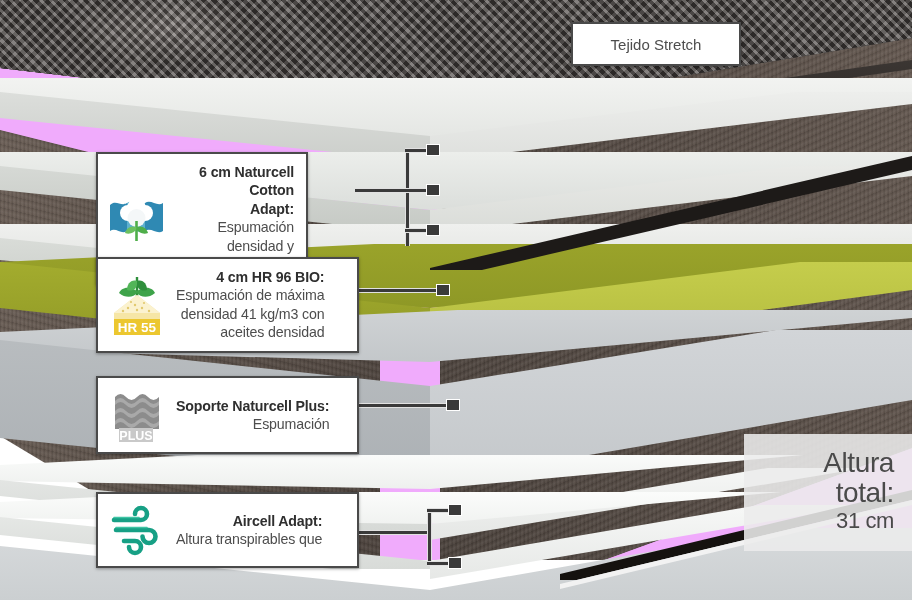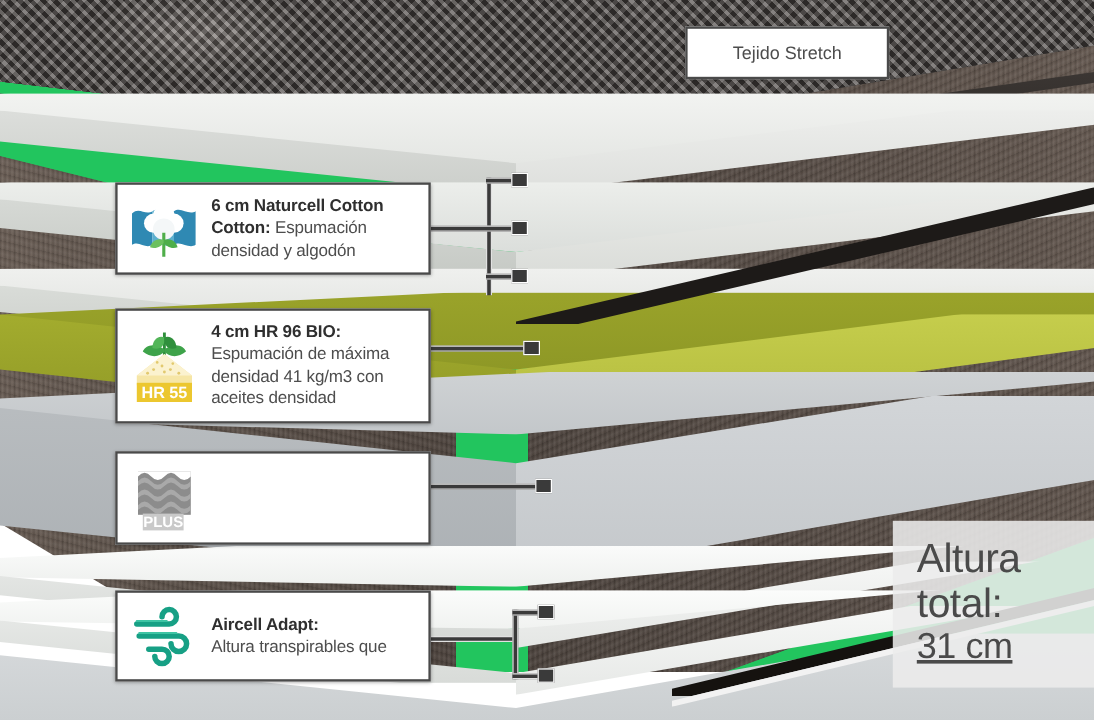--- a/index.html
+++ b/index.html
@@ -5,22 +5,23 @@
   * { box-sizing: border-box; margin: 0; padding: 0; }
   html, body {
     width: 912px; height: 600px;
     font-family: "Liberation Sans", sans-serif;
     background: #ffffff;
     overflow: hidden;
   }
   #stage {
     position: relative;
     width: 912px; height: 600px;
-    background: #22c55e;
+    background: #f0abfc;
     overflow: hidden;
+    text-align: right;
   }
 
   
   .art { position: absolute; inset: 0; }
 
   .shape { position: absolute; }
 
   
   .base-left {
     left: -40px; top: 120px; width: 420px; height: 430px;
@@ -113,22 +114,22 @@
     box-shadow: 0 1px 3px rgba(0,0,0,0.35);
   }
 
   
   .total-panel {
     position: absolute;
     background: rgba(236,236,236,0.88);
     padding: 14px 18px 16px 20px;
     color: #4a4a4a;
   }
-  .total-panel .l1 { font-size: 34px; line-height: 1.08; letter-spacing: -0.4px; }
-  .total-panel .l2 { font-size: 30px; line-height: 1.20; letter-spacing: -0.4px; text-decoration: underline; }
+  .total-panel .l1 { font-size: 28px; line-height: 1.08; letter-spacing: -0.4px; }
+  .total-panel .l2 { font-size: 22px; line-height: 1.20; letter-spacing: -0.4px; }
 
   
   .ico-svg { width: 100%; height: 100%; display: block; }
 </style>
 </head>
 <body>
 
 <div id="stage">
 
   <div class="art">
@@ -209,38 +210,38 @@
 
     <div class="conn">
       <div class="vline" style="left:480px;top:560px;height:0px;"></div>
     </div>
   </div>
 
   <div class="plain-callout" style="left:571px;top:22px;width:170px;height:44px;">
     <span>Tejido Stretch</span>
   </div>
 
-  <div class="callout" style="left:96px;top:152px;width:263px;">
+  <div class="callout" style="left:96px;top:152px;width:212px;">
     <div class="icon">
       <svg class="ico-svg" viewBox="0 0 58 54">
         <path d="M2 14 C8 8 13 16 19 12 L19 40 C13 44 8 36 2 40 Z" fill="#2f89b3"></path>
         <path d="M19 12 C25 8 31 16 37 12 L37 40 C31 44 25 36 19 40 Z" fill="#4fa9cb" opacity="0.92"></path>
         <path d="M37 12 C43 8 49 16 55 12 L55 40 C49 44 43 36 37 40 Z" fill="#2f89b3"></path>
         <circle cx="20" cy="22" r="8" fill="#ffffff"></circle>
         <circle cx="37" cy="22" r="8" fill="#ffffff"></circle>
         <circle cx="28.5" cy="16" r="9" fill="#ffffff"></circle>
         <circle cx="28.5" cy="27" r="9" fill="#f4f7f8"></circle>
         <path d="M28.5 30 L28.5 50" stroke="#4fae4a" stroke-width="2.6" fill="none"></path>
         <path d="M28.5 36 C22 34 18 38 17 42 C22 44 27 41 28.5 38 Z" fill="#6cc05f"></path>
         <path d="M28.5 36 C35 34 39 38 40 42 C35 44 30 41 28.5 38 Z" fill="#4fae4a"></path>
       </svg>
     </div>
     <div class="txt">
       <b>6 cm Naturcell Cotton</b><br>
-      <b>Cotton:</b><span> Espumación</span><br>
+      <b>Adapt:</b><span> Espumación</span><br>
       <span>densidad y algodón</span>
     </div>
   </div>
 
   <div class="callout" style="left:96px;top:257px;width:263px;">
     <div class="icon" style="height:64px;">
       <svg class="ico-svg" viewBox="0 0 58 64">
         <path d="M29 4 L29 26" stroke="#2f8f3c" stroke-width="2.4" fill="none"></path>
         <path d="M29 18 C20 12 13 15 11 20 C18 26 26 24 29 20 Z" fill="#3ea34a"></path>
         <path d="M29 18 C38 12 45 15 47 20 C40 26 32 24 29 20 Z" fill="#3ea34a"></path>
@@ -275,20 +276,24 @@
       <svg class="ico-svg" viewBox="0 0 58 56">
         <rect x="7" y="6" width="44" height="36" fill="#8c8c8c"></rect>
         <path d="M7 10 q5.5 -6 11 0 q5.5 6 11 0 q5.5 -6 11 0 q5.5 6 11 0 L51 6 L7 6 Z" fill="#ffffff"></path>
         <path d="M7 18 q5.5 -6 11 0 q5.5 6 11 0 q5.5 -6 11 0 q5.5 6 11 0 L51 14 q-5.5 6 -11 0 q-5.5 -6 -11 0 q-5.5 6 -11 0 q-5.5 -6 -11 0 Z" fill="#a9a9a9"></path>
         <path d="M7 28 q5.5 -6 11 0 q5.5 6 11 0 q5.5 -6 11 0 q5.5 6 11 0 L51 24 q-5.5 6 -11 0 q-5.5 -6 -11 0 q-5.5 6 -11 0 q-5.5 -6 -11 0 Z" fill="#a9a9a9"></path>
         <path d="M7 38 q5.5 -6 11 0 q5.5 6 11 0 q5.5 -6 11 0 q5.5 6 11 0 L51 34 q-5.5 6 -11 0 q-5.5 -6 -11 0 q-5.5 6 -11 0 q-5.5 -6 -11 0 Z" fill="#a9a9a9"></path>
         <rect x="11" y="41" width="34" height="14" fill="#c9c9c9"></rect>
         <text x="28" y="52.5" font-family="'Liberation Sans',sans-serif" font-size="12.5" font-weight="bold" fill="#ffffff" text-anchor="middle">PLUS</text>
       </svg>
     </div>
+    <div class="txt">
+      <b>Soporte Naturcell Plus:</b><br>
+      <span>Espumación</span>
+    </div>
   </div>
 
   <div class="callout" style="left:96px;top:492px;width:263px;">
     <div class="icon">
       <svg class="ico-svg" viewBox="0 0 58 54">
         <g fill="none" stroke="#17a085" stroke-width="4.6" stroke-linecap="round">
           <path d="M6 17 L33 17 a6 6 0 1 0 -6 -6"></path>
           <path d="M8 27 L41 27 a6.5 6.5 0 1 1 -6.5 6.5"></path>
           <path d="M16 38 L27 38 a6 6 0 1 1 -6 6"></path>
         </g>

